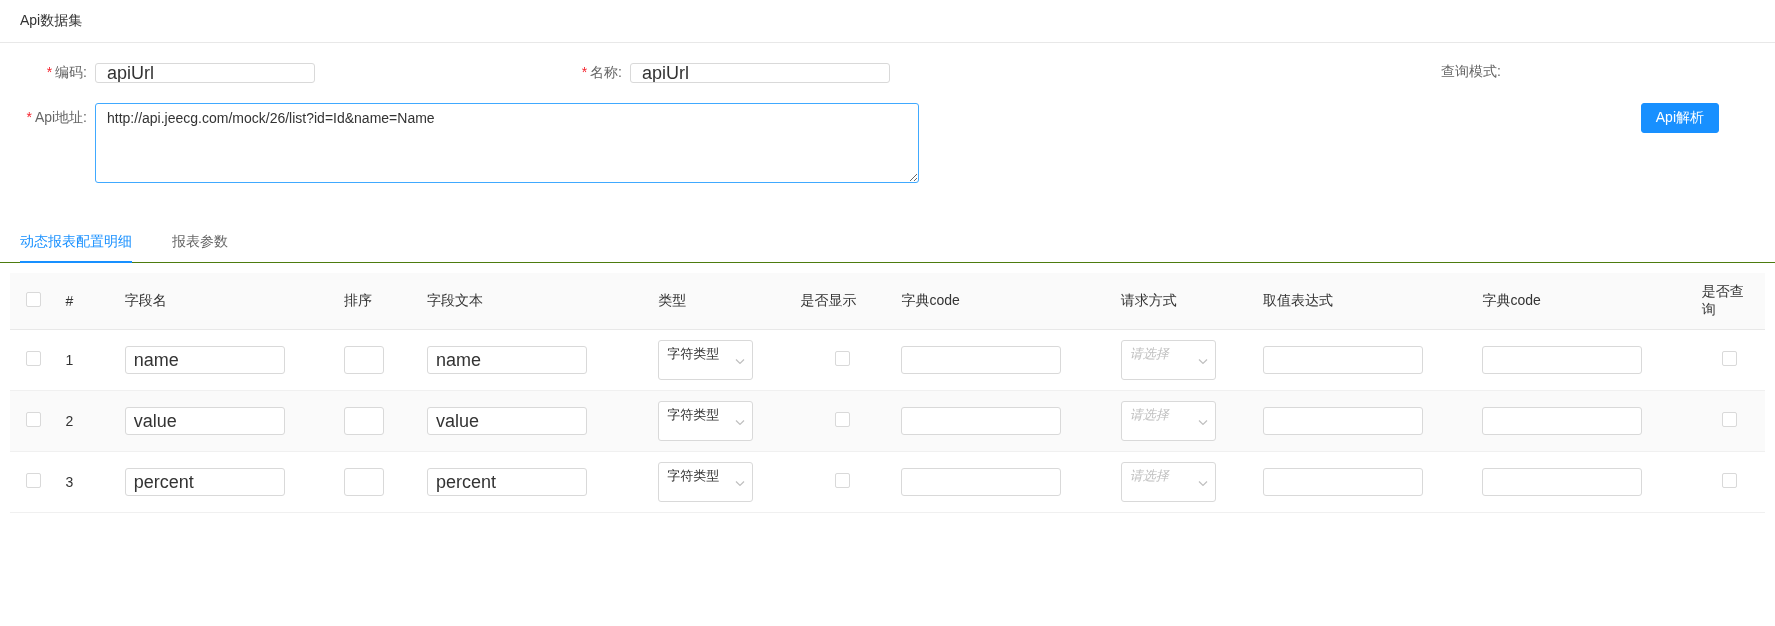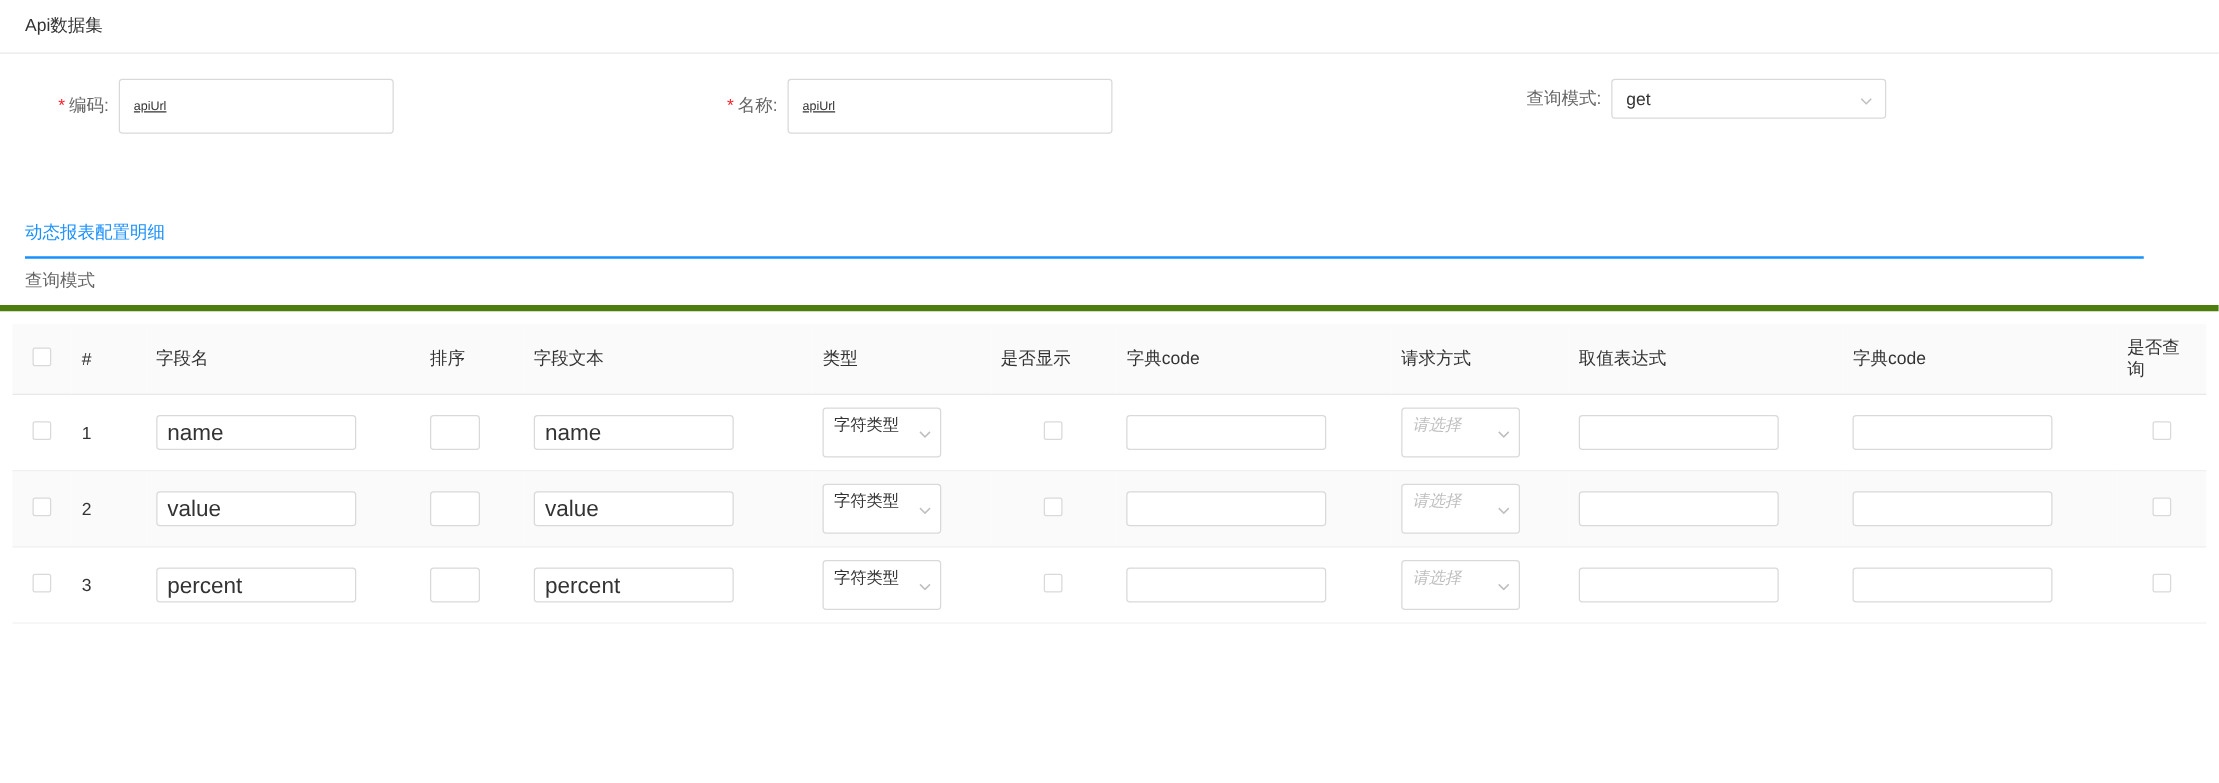--- a/index.html
+++ b/index.html
@@ -33,29 +33,28 @@
       text-align: right;
       padding-right: 8px;
       color: #666;
       flex: 0 0 auto;
     }
     .label .req {
       color: #f5222d;
       margin-right: 3px;
     }
     .form-input {
-      height: 44px;
+      height: 20px;
       padding: 4px 11px;
       border: 1px solid #d9d9d9;
       border-radius: 3px;
-      font-size: 10px;
+      font-size: 18px;
       color: #333;
       outline: none;
       background: #fff;
-      text-decoration: underline;
     }
     .form-input.w220 { width: 220px; }
     .form-input.w260 { width: 260px; }
     .form-select {
       width: 220px;
       height: 32px;
       padding: 0 30px 0 11px;
       border: 1px solid #d9d9d9;
       border-radius: 3px;
       position: relative;
@@ -99,24 +98,23 @@
       background: #1890ff;
       color: #fff;
       border: 1px solid #1890ff;
       border-radius: 3px;
       padding: 5px 14px;
       font-size: 14px;
       cursor: pointer;
     }
     .tabs {
       display: flex;
-      border-bottom: 5px solid #4d7c0f;
+      border-bottom: 1px solid #4d7c0f;
       padding: 0 20px;
       margin-top: 30px;
-      flex-direction: column;
     }
     .tab {
       padding: 10px 0;
       margin-right: 40px;
       color: #666;
       cursor: pointer;
     }
     .tab.active {
       color: #1890ff;
       border-bottom: 2px solid #1890ff;
@@ -214,35 +212,36 @@
       <input class="form-input w220" value="apiUrl" style="">
     </div>
     <div style="width:210px;"></div>
     <div class="form-group">
       <div class="label"><span class="req">*</span><span>名称:</span></div>
       <input class="form-input w260" value="apiUrl" style="">
     </div>
     <div style="flex:1;"></div>
     <div class="form-group">
       <div class="label" style="width:auto;">查询模式:</div>
-      <div class="form-select">
-        <span class="sel-value">get</span>
-        <span class="sel-arrow"><svg class="chevron" viewBox="0 0 10 6">
-              <path d="M1 1l4 4 4-4" stroke="currentColor" fill="none" stroke-width="1.2"></path>
-            </svg></span>
-      </div>
     </div>
     <div style="width:200px;"></div>
   </div>
 
+  <div class="textarea-row">
+    <div class="label" style="padding-top:6px;"><span class="req">*</span><span>Api地址:</span></div>
+    <textarea class="textarea" style="">http://api.jeecg.com/mock/26/list?id=Id&amp;name=Name</textarea>
+    <div class="parse-btn-wrap">
+      <button class="btn-primary">Api解析</button>
+    </div>
+  </div>
 </div>
 
 <div class="tabs">
   <div class="tab active">动态报表配置明细</div>
-  <div class="tab">查询模式</div>
+  <div class="tab">报表参数</div>
 </div>
 
 <div class="table-wrap">
   <table>
     <colgroup>
       <col class="col-check">
         <col class="col-idx">
         <col class="col-name">
         <col class="col-sort">
         <col class="col-text">

